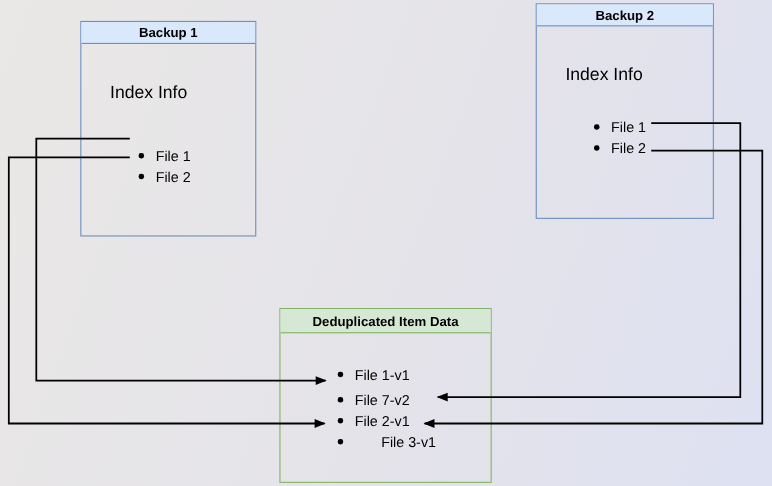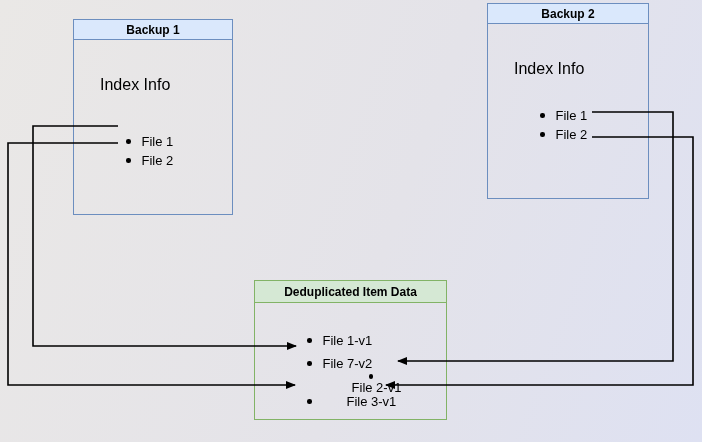--- a/index.html
+++ b/index.html
@@ -38,21 +38,21 @@
     padding-left:52px;
     font-size:13px;line-height:17px;
     box-sizing:border-box;
   }
   .bullet{
     flex:none;width:4.5px;height:4.5px;border-radius:50%;
     background:#000;margin-right:11px;
   }
   #backup1{left:73px;top:19px;width:160px;height:196px;}
   #backup2{left:473px;top:3px;width:162px;height:196px;margin-left:14px;}
-  #dedup{left:254px;top:280px;width:193px;height:140px;}
+  #dedup{left:254px;top:280px;width:193px;height:159px;}
   .wires{
     position:absolute;left:0;top:0;
     pointer-events:none;
   }
   .wire{stroke:#000;stroke-width:1.6;fill:none;}
 </style>
 </head>
 <body>
 
 <div class="canvas">
@@ -92,21 +92,21 @@
       <span>Deduplicated Item Data</span>
     </div>
     <div class="item" style="top:51px;">
       <span class="bullet"></span>
       <span>File 1-v1</span>
     </div>
     <div class="item" style="top:74px;">
       <span class="bullet"></span>
       <span>File 7-v2</span>
     </div>
-    <div class="item" style="top:93px;flex-direction:column;">
+    <div class="item" style="top:93px;">
       <span class="bullet"></span>
       <span>File 2-v1</span>
     </div>
     <div class="item" style="top:112px;gap:24px;">
       <span class="bullet"></span>
       <span>File 3-v1</span>
     </div>
   </div>
 
   <svg class="wires" width="702" height="442" viewBox="0 0 702 442">

